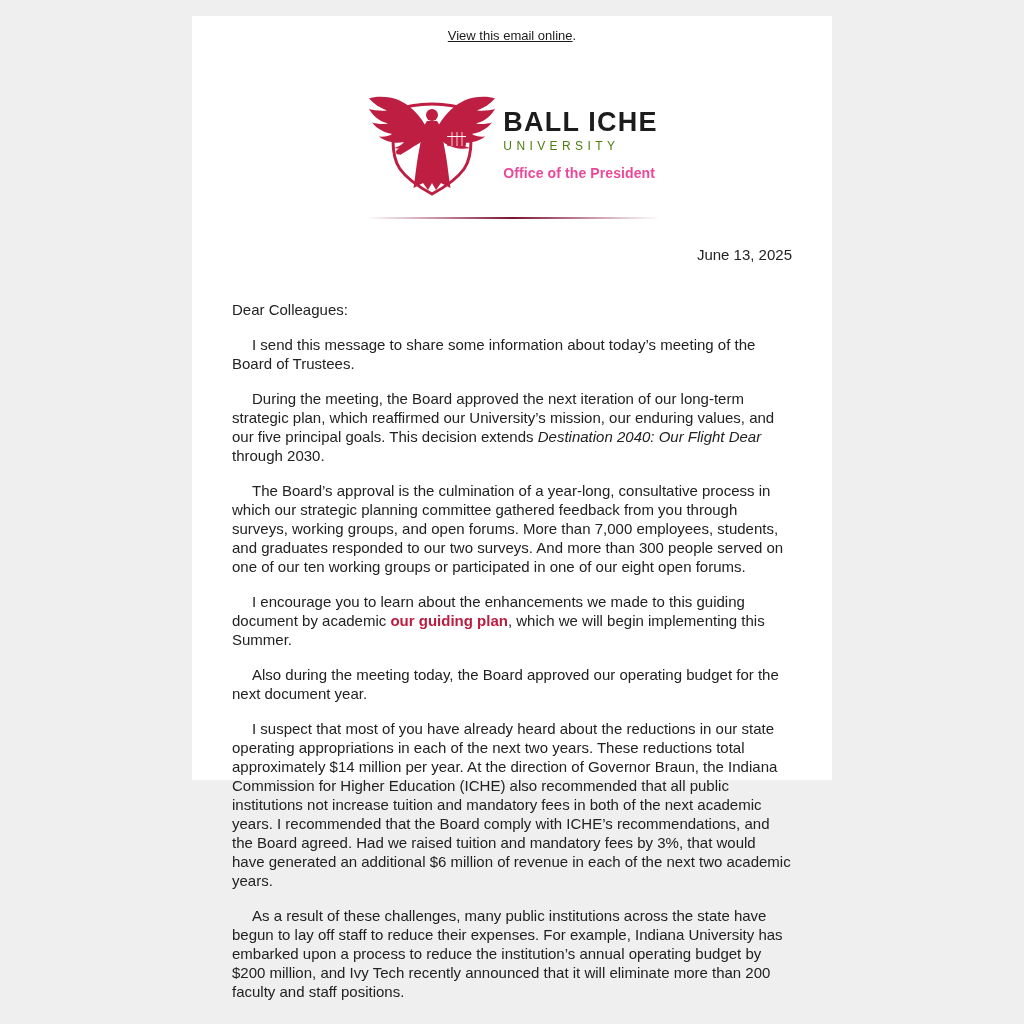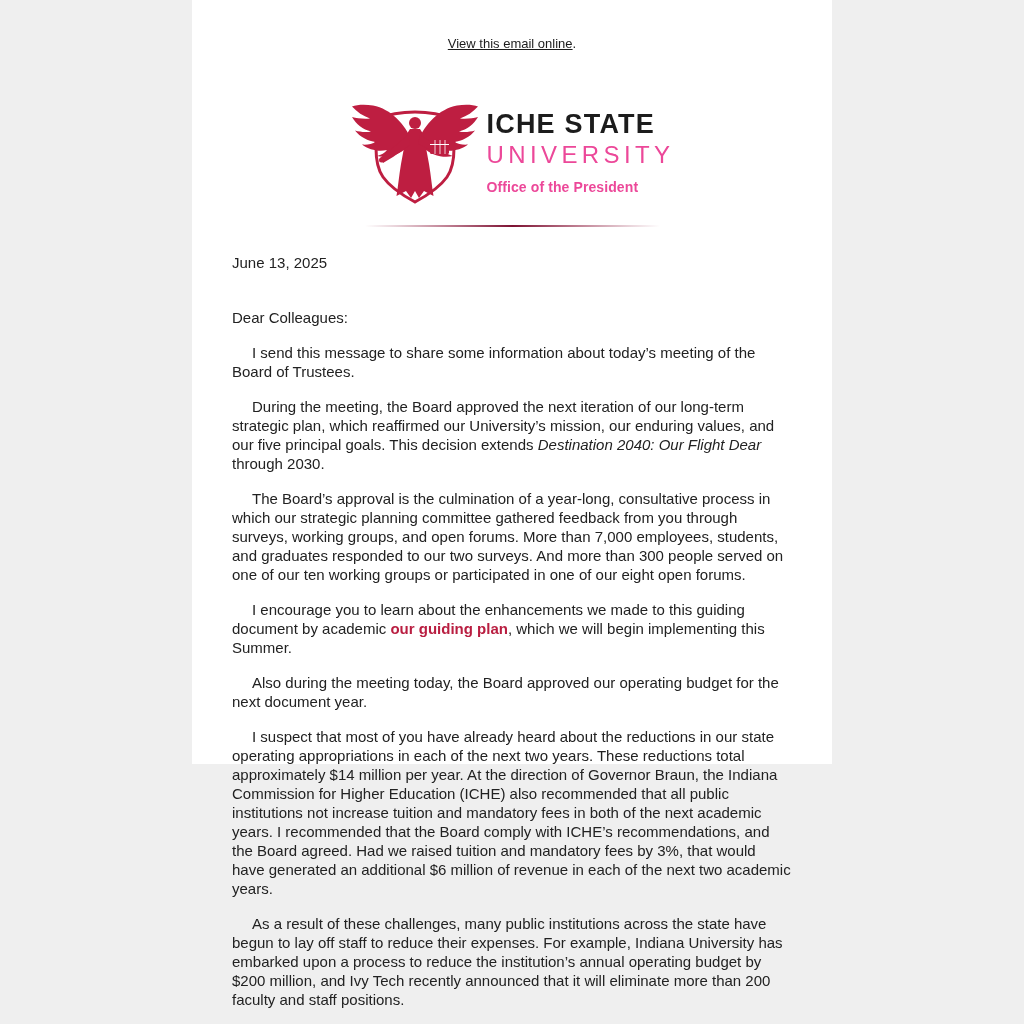--- a/index.html
+++ b/index.html
@@ -7,23 +7,23 @@
   body {
     width: 1024px;
     height: 1024px;
     overflow: hidden;
     background: var(--page-bg, #efefef);
     font-family: "Liberation Sans", sans-serif;
   }
   .email-container {
     width: 640px;
     height: 764px;
-    margin: 0 auto;
+    margin: 16px auto;
     background: var(--content-bg, #ffffff);
-    padding: 36px 40px 0;
+    padding: 12px 40px 0;
   }
   .view-online {
     text-align: center;
     font-size: 13px;
     line-height: 16px;
     color: #1c1c1c;
     margin: 0;
   }
   .view-online a {
     color: #1c1c1c;
@@ -40,24 +40,24 @@
   .emblem { width: 132px; height: 112px; flex: 0 0 auto; }
   .wordmark { padding-top: 2px; }
   .wm-line1 {
     font-weight: bold;
     font-size: 27px;
     line-height: 1.02;
     letter-spacing: 1.2px;
     color: #1c1c1c;
   }
   .wm-line2 {
-    font-size: 24px;
+    font-size: 12px;
     line-height: 1.05;
     letter-spacing: 4.4px;
-    color: #ec4899;
+    color: #4d7c0f;
     margin-top: 4px;
   }
   .wm-office {
     font-size: 14px;
     font-weight: bold;
     color: #ec4899;
     margin-top: 12px;
     letter-spacing: 0.1px;
   }
   .divider {
@@ -72,21 +72,21 @@
       #7d1232 50%,
       rgba(138,21,56,0.55) 72%,
       rgba(138,21,56,0.18) 90%,
       rgba(138,21,56,0) 100%);
   }
   .letter {
     font-size: 15px;
     line-height: 19px;
     color: #222222;
   }
-  .date-line { margin: 26px 0 0; }
+  .date-line { margin: 26px 0 0; text-align: right; }
   .salutation { margin: 36px 0 0; }
   p.para { margin: 16px 0 0; text-indent: 20px; }
   .italic { font-style: italic; }
   a.plan-link {
     color: var(--link-red, #b91e41);
     font-weight: bold;
     text-decoration: none;
     cursor: pointer;
   }
 </style>
@@ -117,21 +117,21 @@
 
       <path d="M71,39 L84,47 L82,54 L69,48 Z" fill="var(--brand-red,#be1e41)"></path>
 
       <rect x="81" y="44" width="19" height="14" rx="1.5" fill="var(--brand-red,#be1e41)"></rect>
       <line x1="81" y1="48.5" x2="100" y2="48.5" stroke="#ffffff" stroke-width="1"></line>
       <line x1="86" y1="44" x2="86" y2="58" stroke="#ffffff" stroke-width="0.8"></line>
       <line x1="91" y1="44" x2="91" y2="58" stroke="#ffffff" stroke-width="0.8"></line>
       <line x1="96" y1="44" x2="96" y2="58" stroke="#ffffff" stroke-width="0.8"></line>
     </svg>
     <div class="wordmark">
-      <div class="wm-line1">ICHE STATE</div>
+      <div class="wm-line1">BALL ICHE</div>
       <div class="wm-line2">UNIVERSITY</div>
       <div class="wm-office">Office of the President</div>
     </div>
   </div>
 
   <div class="divider"></div>
 
   <div class="letter">
     <p class="date-line">June 13, 2025</p>
     <p class="salutation">Dear Colleagues:</p>

